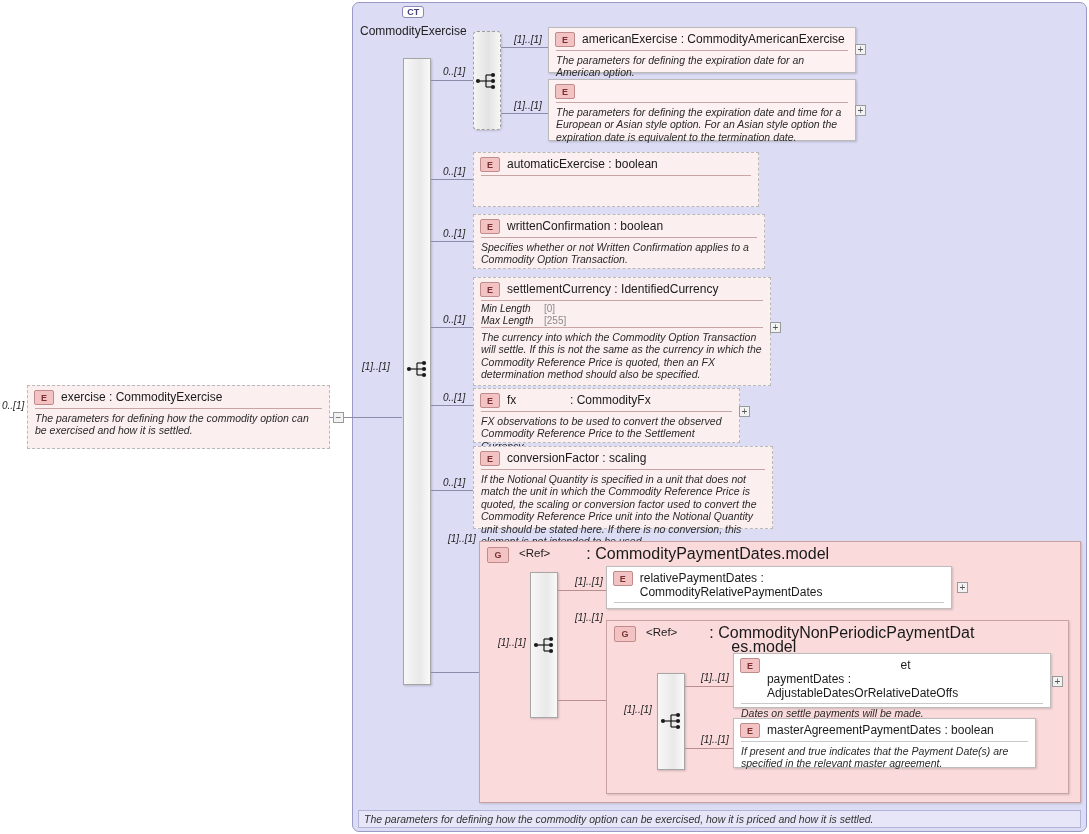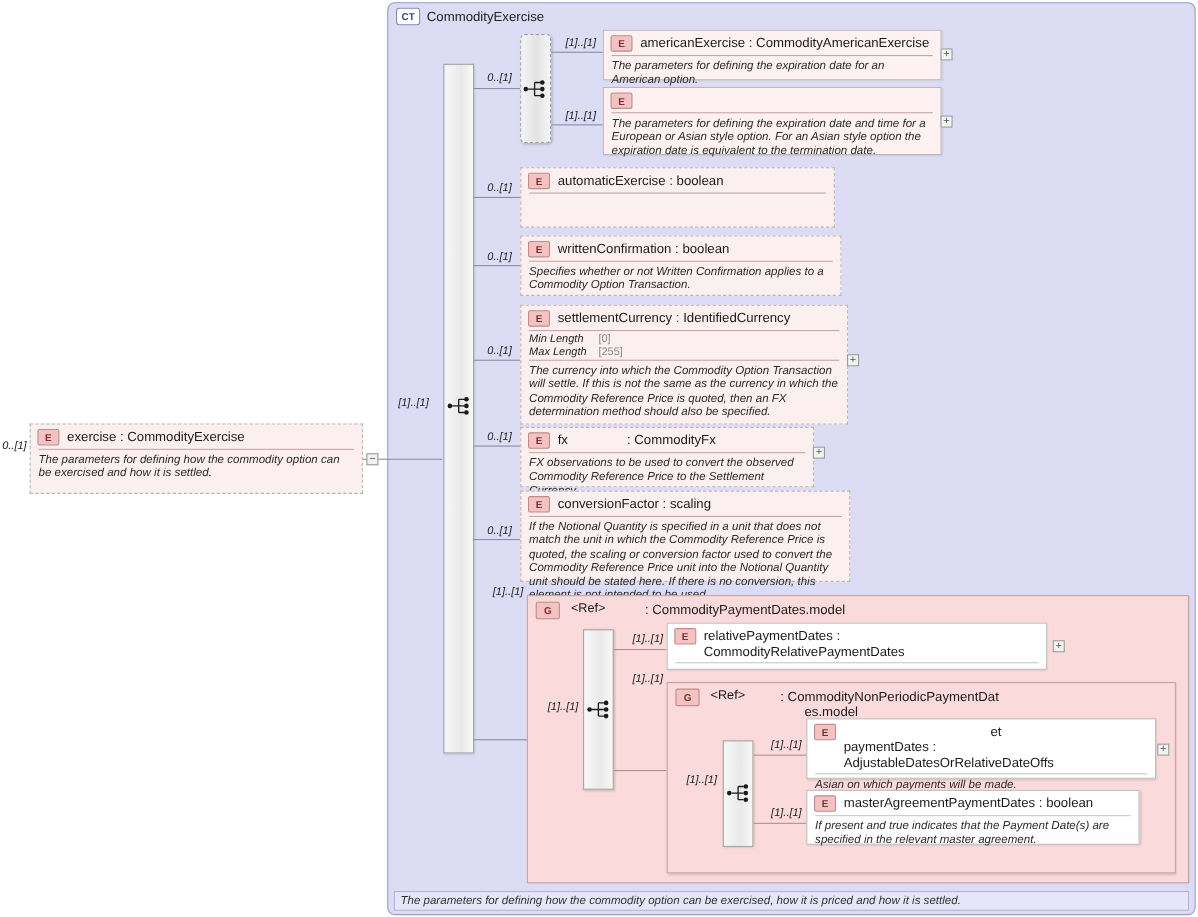--- a/index.html
+++ b/index.html
@@ -13,21 +13,21 @@
   .abs{position:absolute;}
 
   
   #ct-container{
     left:352px;top:2px;width:735px;height:830px;
     background:#dcdcf5;
     border:1px solid #9a9ac6;
     border-radius:7px;
     box-sizing:border-box;
   }
-  #ct-header{left:360px;top:6px;height:18px;display:flex;align-items:center;gap:6px;}
+  #ct-header{left:360px;top:6px;height:18px;display:flex;align-items:center;gap:6px;flex-direction:column;}
   .tag-box{
     display:inline-flex;align-items:center;justify-content:center;
     width:20px;height:14px;border:1px solid #8a8ab8;border-radius:3px;
     background:#ffffff;font-size:9px;font-weight:bold;color:#43437a;
     letter-spacing:0px;
   }
   .tag-box.g{background:#f3c3c3;border-color:#c08b8b;color:#7a3030;border-radius:2px;}
   .tag-box.e{background:#f3c3c3;border-color:#c08b8b;color:#7a3030;border-radius:2px;width:18px;height:13px;}
   #ct-title{font-size:12px;color:#222;}
 
@@ -68,21 +68,21 @@
   .facets .fval{color:#8a8a8a;}
 
   
   .grp-box{
     box-sizing:border-box;
     background:#fadadb;
     border:1px solid #c9a3a3;
     box-shadow:1px 1px 2px rgba(0,0,0,0.15);
   }
   .grp-head{display:flex;align-items:flex-start;gap:10px;padding:5px 6px 2px 7px;}
-  .grp-title{font-size:12px;color:#1a1a1a;line-height:14px;}
+  .grp-title{font-size:16px;color:#1a1a1a;line-height:14px;}
   .grp-ref{font-size:11.5px;color:#1a1a1a;}
 
   
   .comp{
     box-sizing:border-box;
     background:linear-gradient(to right,#f4f4f4 0%,#e3e3e3 55%,#f6f6f6 100%);
     border:1px solid #a9a9a9;
     border-radius:2px;
     display:flex;align-items:center;justify-content:center;
     box-shadow:1px 1px 2px rgba(0,0,0,0.15);
@@ -339,21 +339,21 @@
 <div class="abs mult" style="left:701px;top:672px;">[1]..[1]</div>
 <div class="abs el-box" style="left:733px;top:653px;width:318px;height:55px;background:#ffffff;border:1px solid #bdbdbd;box-shadow:1px 1px 2px rgba(0,0,0,0.16);">
   <div class="el-head">
     <span class="tag-box e">E</span>
     <span class="el-title" style="display:block;">
       <span style="display:block;text-align:center;">et</span>
       <span style="display:block;">paymentDates : AdjustableDatesOrRelativeDateOffs</span>
     </span>
   </div>
   <div class="el-sep" style="background:#c9c9c9;"></div>
-  <div class="el-doc">Asian on which payments will be made.</div>
+  <div class="el-doc">Dates on settle payments will be made.</div>
 </div>
 <div class="abs expander" style="left:1052px;top:676px;">+</div>
 
 <div class="abs hline pink" style="left:685px;top:748px;width:48px;"></div>
 <div class="abs mult" style="left:701px;top:734px;">[1]..[1]</div>
 <div class="abs el-box" style="left:733px;top:718px;width:303px;height:50px;background:#ffffff;border:1px solid #bdbdbd;box-shadow:1px 1px 2px rgba(0,0,0,0.16);">
   <div class="el-head">
     <span class="tag-box e">E</span>
     <span class="el-title">masterAgreementPaymentDates : boolean</span>
   </div>

